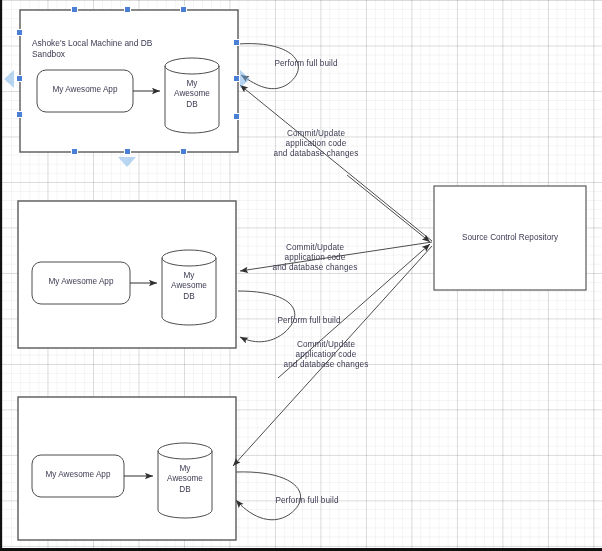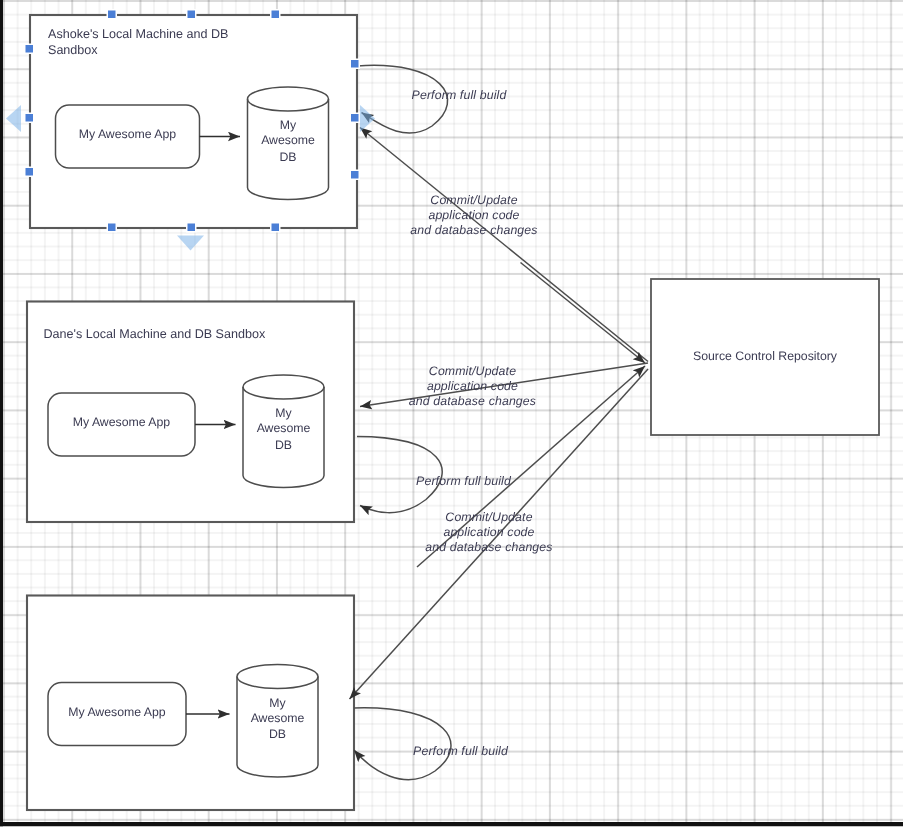--- a/index.html
+++ b/index.html
@@ -26,29 +26,29 @@
   }
   svg#art{position:absolute;left:0;top:0;width:602px;height:551px;}
   .lbl{
     position:absolute;
     color:#3b3b52;
     font-size:8.2px;
     line-height:10.2px;
     letter-spacing:0.1px;
     white-space:pre-line;
     text-align:center;
-    font-style:italic;
   }
   .container-title{
     position:absolute;
     color:#3b3b52;
     font-size:8.4px;
     line-height:11px;
     white-space:pre-line;
     text-align:left;
+    margin-top:21px;
   }
   .node-text{
     position:absolute;
     color:#3b3b52;
     font-size:8.2px;
     line-height:10.4px;
     text-align:center;
     white-space:pre-line;
   }
   .handle{
@@ -112,21 +112,20 @@
     <rect x="432" y="186" width="152" height="104" fill="#ffffff" stroke="#595959" stroke-width="1.2"></rect>
   </svg>
 
   <div class="container-title" style="left:30px;top:17px;width:180px;">Ashoke's Local Machine and DB
 Sandbox</div>
   <div class="node-text" style="left:35px;top:85px;width:96px;">My Awesome App</div>
   <div class="node-text" style="left:163px;top:79px;width:54px;">My
 Awesome
 DB</div>
 
-  <div class="container-title" style="left:27px;top:217px;width:195px;">Dane's Local Machine and DB Sandbox</div>
   <div class="node-text" style="left:30px;top:277px;width:98px;">My Awesome App</div>
   <div class="node-text" style="left:160px;top:271px;width:54px;">My
 Awesome
 DB</div>
 
   <div class="node-text" style="left:30px;top:470px;width:92px;">My Awesome App</div>
   <div class="node-text" style="left:156px;top:464px;width:54px;">My
 Awesome
 DB</div>
 

